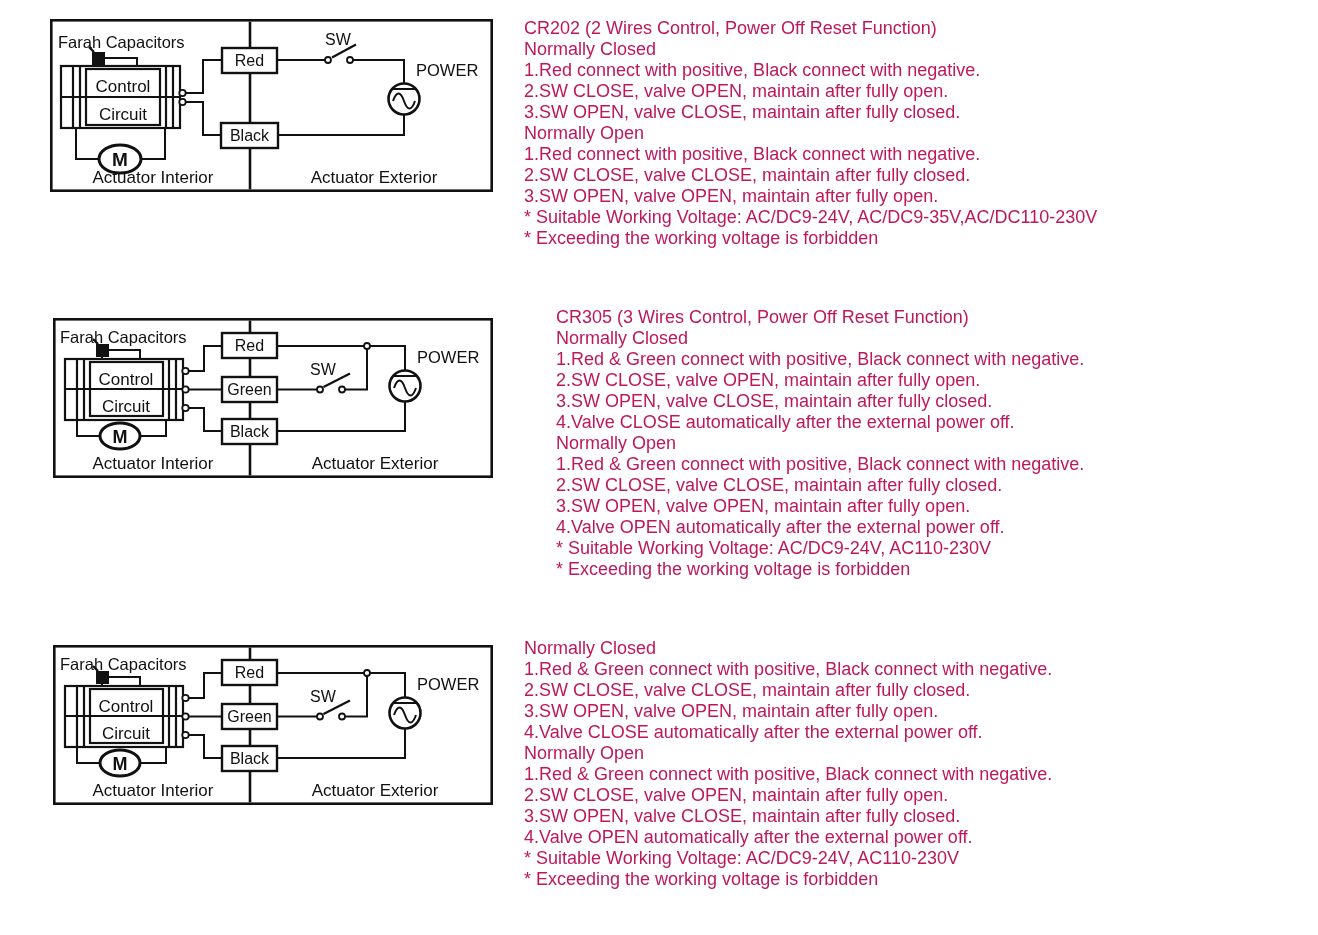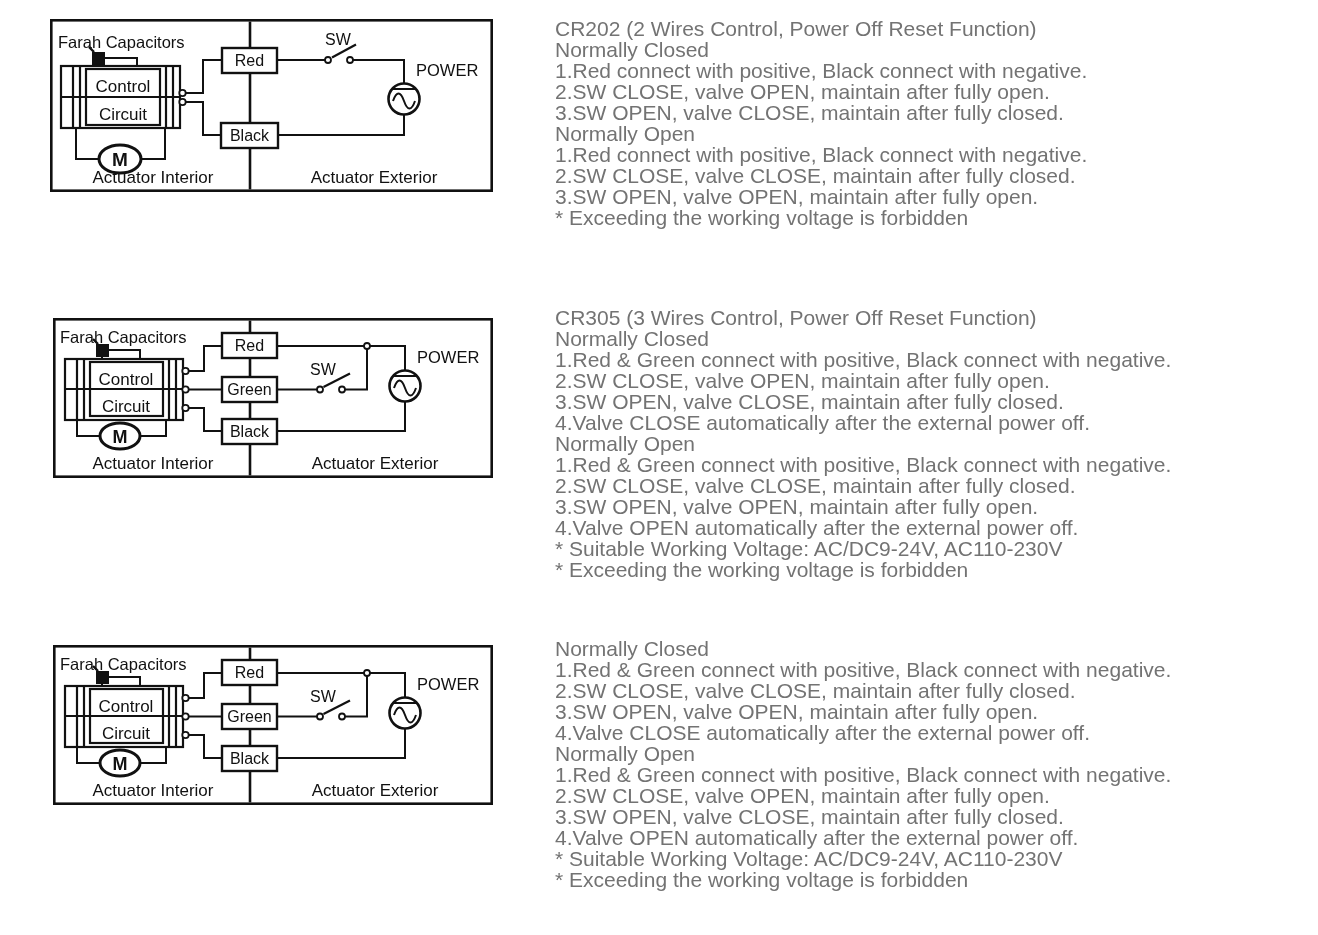--- a/index.html
+++ b/index.html
@@ -9,30 +9,30 @@
     position: relative;
     width: 1318px;
     height: 935px;
     background: #ffffff;
     overflow: hidden;
   }
   .diagram { position: absolute; }
   .diagram svg { display: block; }
   .textblock {
     position: absolute;
-    left: 555px;
+    left: 524px;
     width: 720px;
-    font-size: 21px;
+    font-size: 18px;
     line-height: 21px;
-    color: #737373;
+    color: #be185d;
     letter-spacing: 0;
   }
   .textblock .text-line { white-space: nowrap; }
   .tb-1 { top: 18px; }
-  .tb-2 { top: 307px; }
+  .tb-2 { top: 307px; margin-left: 32px; }
   .tb-3 { top: 638px; }
   .d-1 { left: 50px; top: 19px; }
   .d-2 { left: 53px; top: 318px; }
   .d-3 { left: 53px; top: 645px; }
   svg text {
     font-family: "Liberation Sans", sans-serif;
     fill: #111111;
     stroke: none;
   }
 </style>
@@ -114,20 +114,21 @@
   <div class="textblock tb-1">
       <div class="text-line">CR202 (2 Wires Control, Power Off Reset Function)</div>
       <div class="text-line">Normally Closed</div>
       <div class="text-line">1.Red connect with positive, Black connect with negative.</div>
       <div class="text-line">2.SW CLOSE, valve OPEN, maintain after fully open.</div>
       <div class="text-line">3.SW OPEN, valve CLOSE, maintain after fully closed.</div>
       <div class="text-line">Normally Open</div>
       <div class="text-line">1.Red connect with positive, Black connect with negative.</div>
       <div class="text-line">2.SW CLOSE, valve CLOSE, maintain after fully closed.</div>
       <div class="text-line">3.SW OPEN, valve OPEN, maintain after fully open.</div>
+      <div class="text-line">* Suitable Working Voltage: AC/DC9-24V, AC/DC9-35V,AC/DC110-230V</div>
       <div class="text-line">* Exceeding the working voltage is forbidden</div>
     </div>
 
   <div class="diagram d-2">
     <svg width="440" height="160" viewBox="0 0 440 160">
       <g fill="none" stroke="#111111" stroke-width="2.2">
         <rect x="1.3" y="1.3" width="437.4" height="157.4" stroke-width="2.6"></rect>
         <line x1="197" y1="2.6" x2="197" y2="157.4" stroke-width="2.6"></line>
       </g>
 

